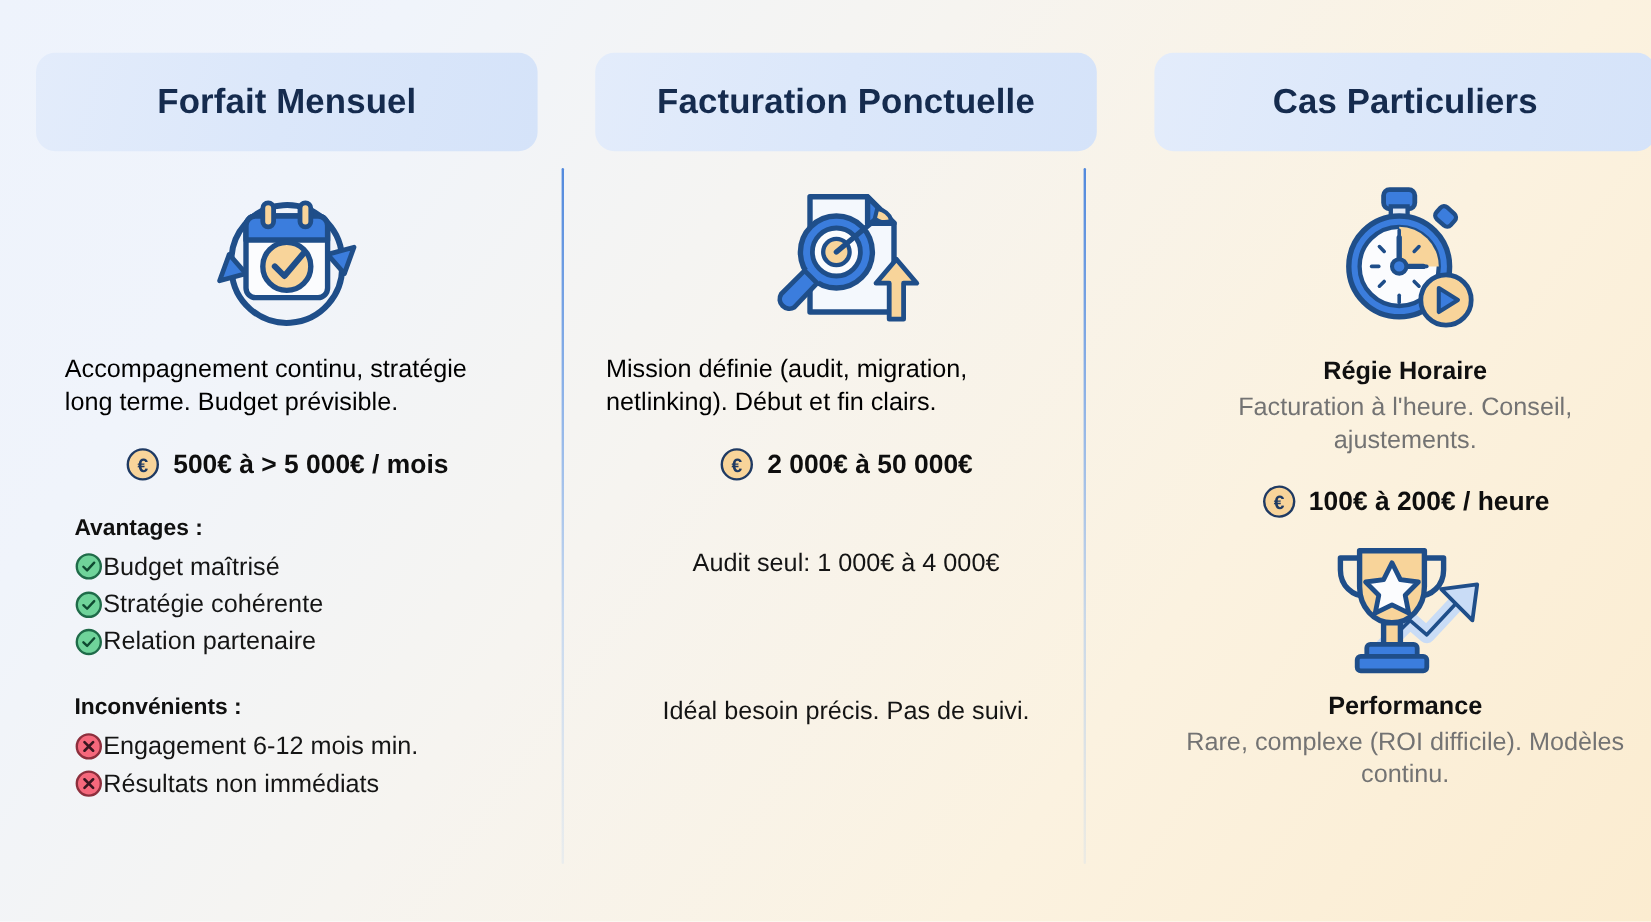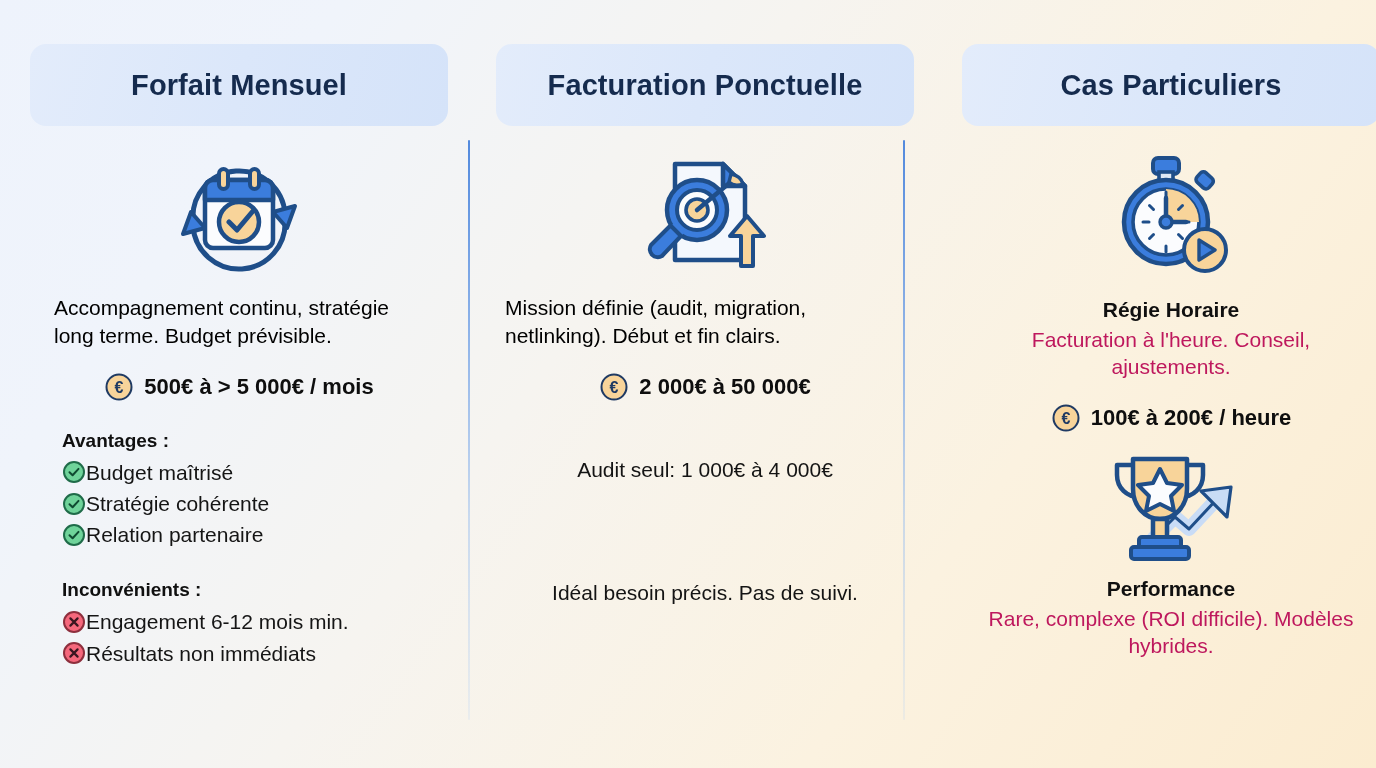--- a/index.html
+++ b/index.html
@@ -149,21 +149,21 @@
     font-size: 21px;
     font-weight: 700;
     color: #101010;
     text-align: left;
     margin-top: 18px;
   }
   .sub-title.tight { margin-top: 14px; }
   .sub-desc {
     font-size: 21px;
     line-height: 1.3;
-    color: #be185d;
+    color: #737373;
     text-align: center;
     margin-top: 4px;
     max-width: 380px;
   }
 </style>
 </head>
 <body>
 
 <div id="board">
 
@@ -355,18 +355,18 @@
         <path d="M42 16h54v30c0 17-12 30-27 30S42 63 42 46z" fill="#f8d49a" stroke="#1f4e89" stroke-width="4.5" stroke-linejoin="round"></path>
         <path d="M62 76h14v20H62z" fill="#f8d49a" stroke="#1f4e89" stroke-width="4.5" stroke-linejoin="round"></path>
         <rect x="48" y="94" width="42" height="12" rx="3" fill="#3b7ddd" stroke="#1f4e89" stroke-width="4" stroke-linejoin="round"></rect>
         <rect x="40" y="104" width="58" height="12" rx="3" fill="#3b7ddd" stroke="#1f4e89" stroke-width="4" stroke-linejoin="round"></rect>
 
         <path d="M69 26 L76 40 L91 42 L80 53 L83 68 L69 61 L55 68 L58 53 L47 42 L62 40 Z" fill="#fbfcfe" stroke="#1f4e89" stroke-width="4" stroke-linejoin="round"></path>
       </svg>
     </div>
 
     <div class="sub-title tight">Performance</div>
-    <div class="sub-desc">Rare, complexe (ROI difficile). Modèles hybrides.</div>
+    <div class="sub-desc">Rare, complexe (ROI difficile). Modèles continu.</div>
   </div>
 
   <div class="divider" id="div-1"></div>
   <div class="divider" id="div-2"></div>
 </div>
 
 </body></html>

